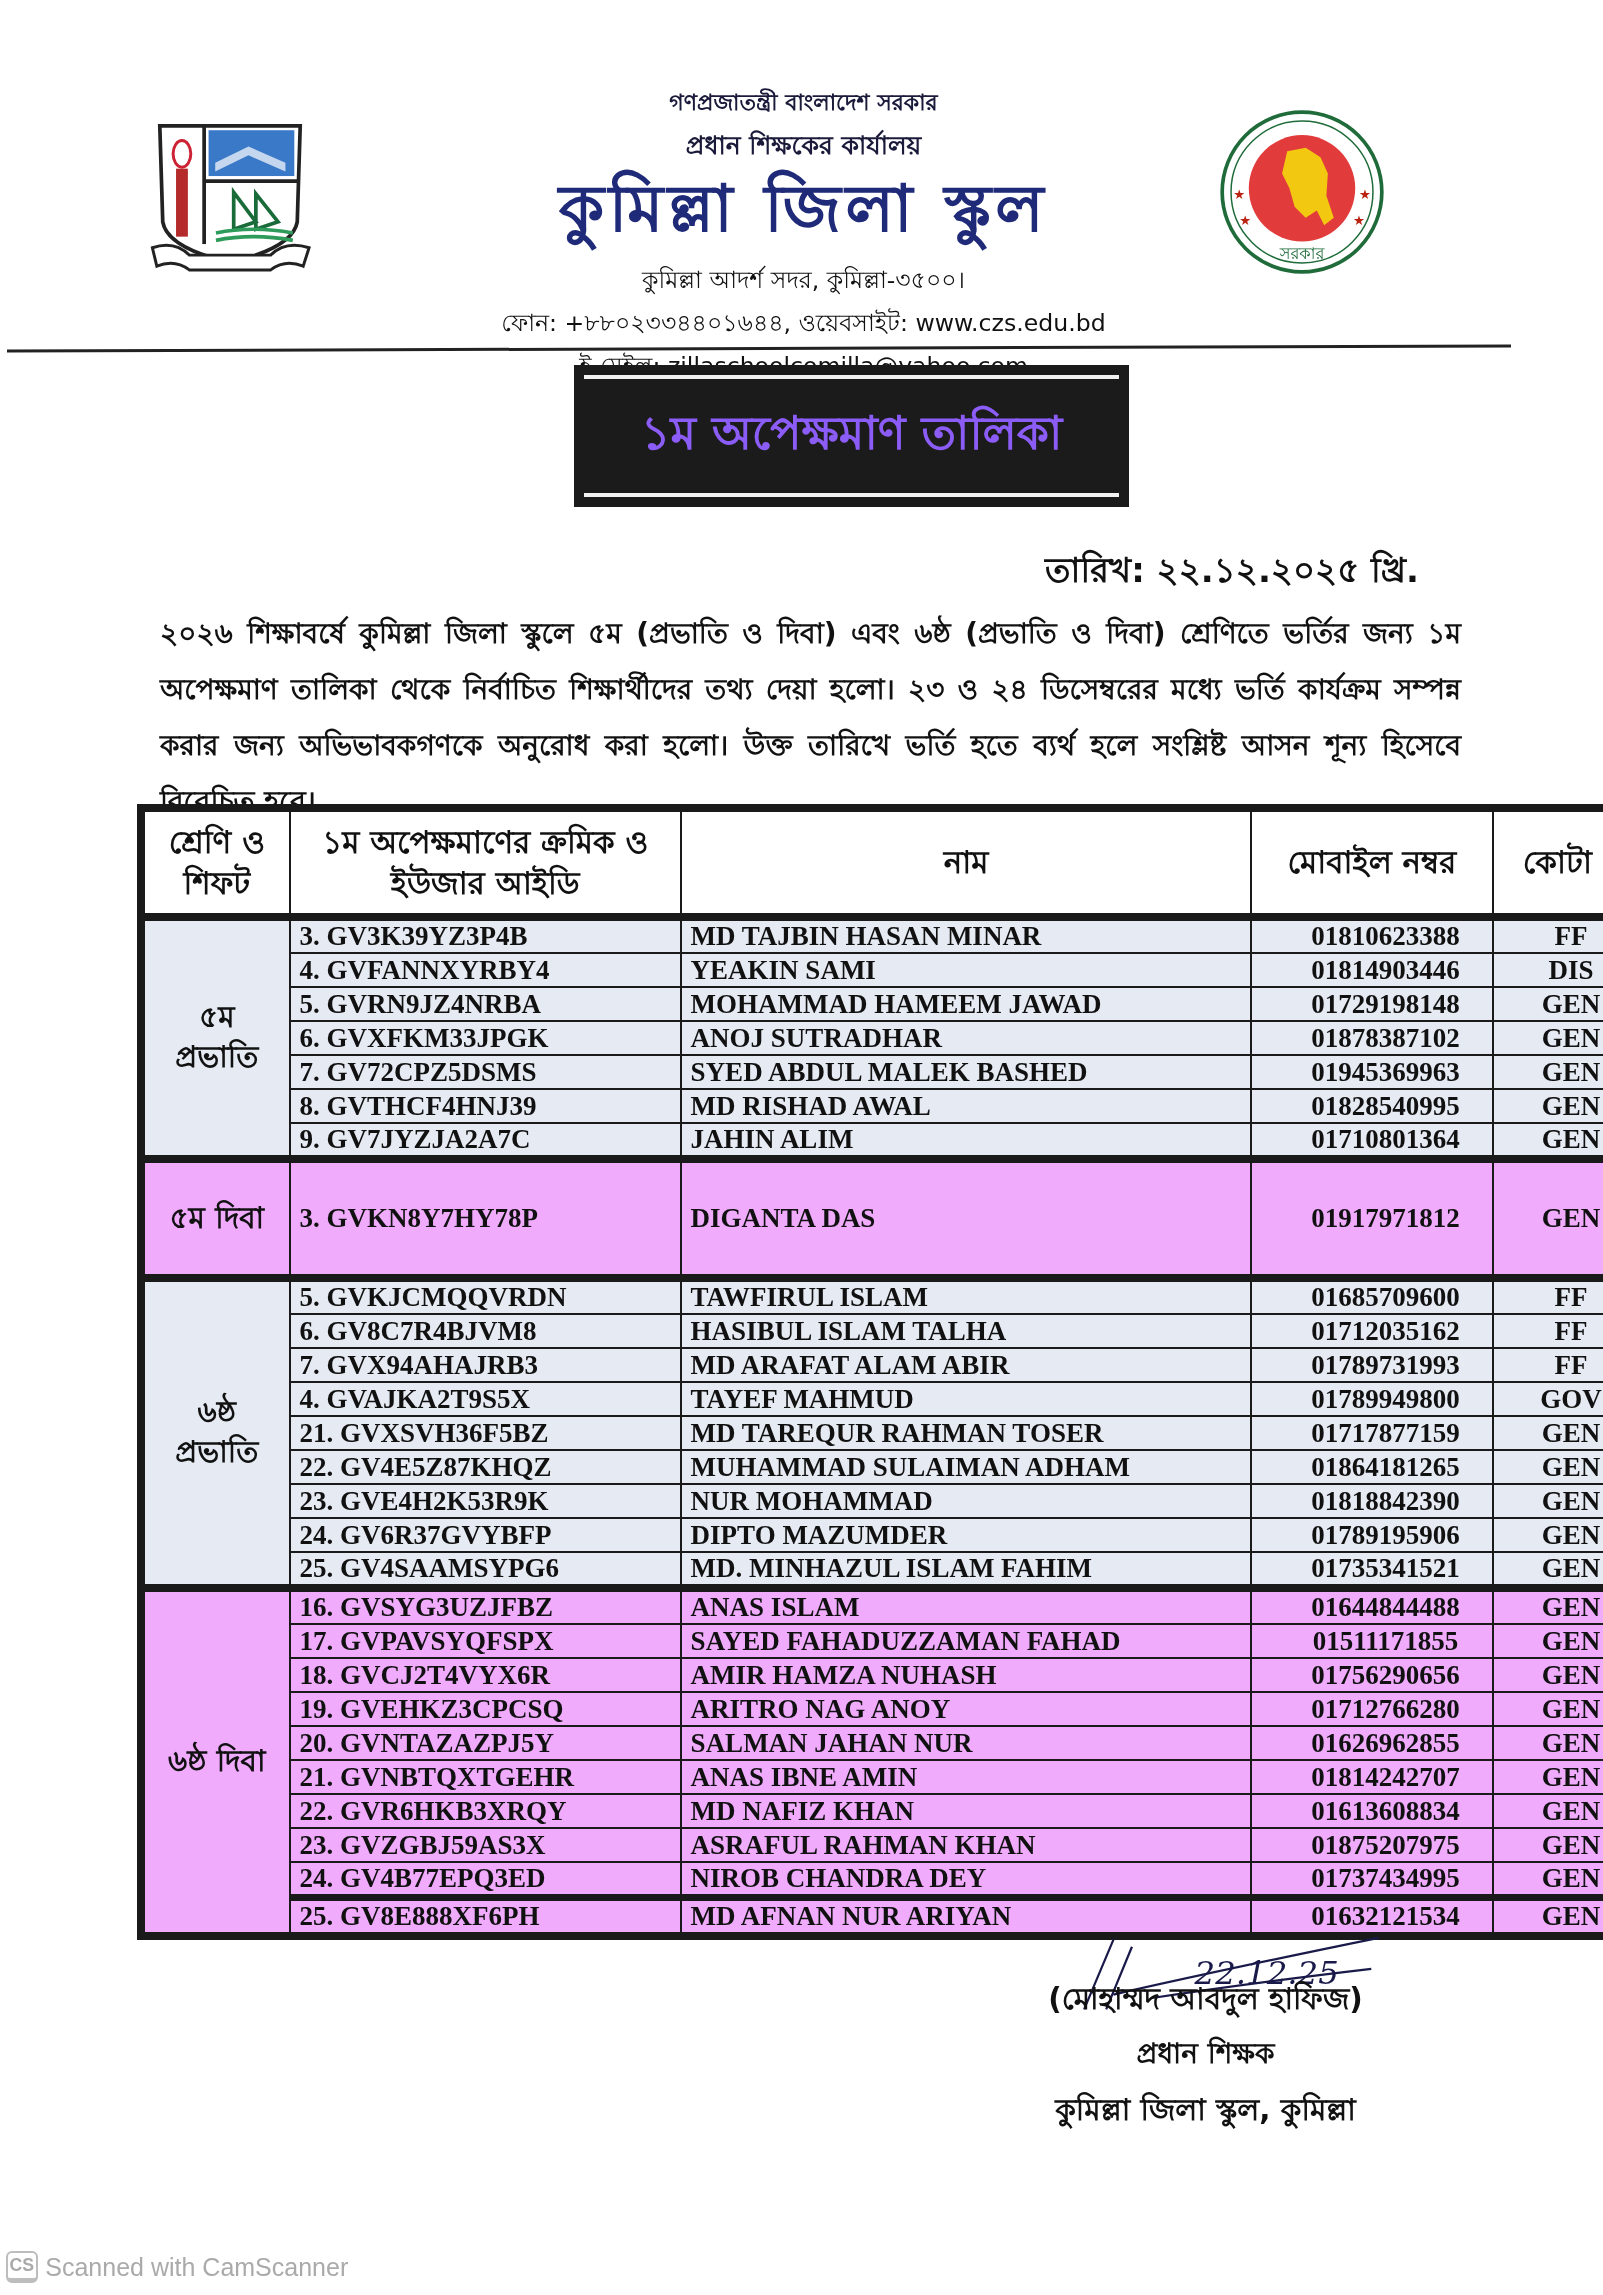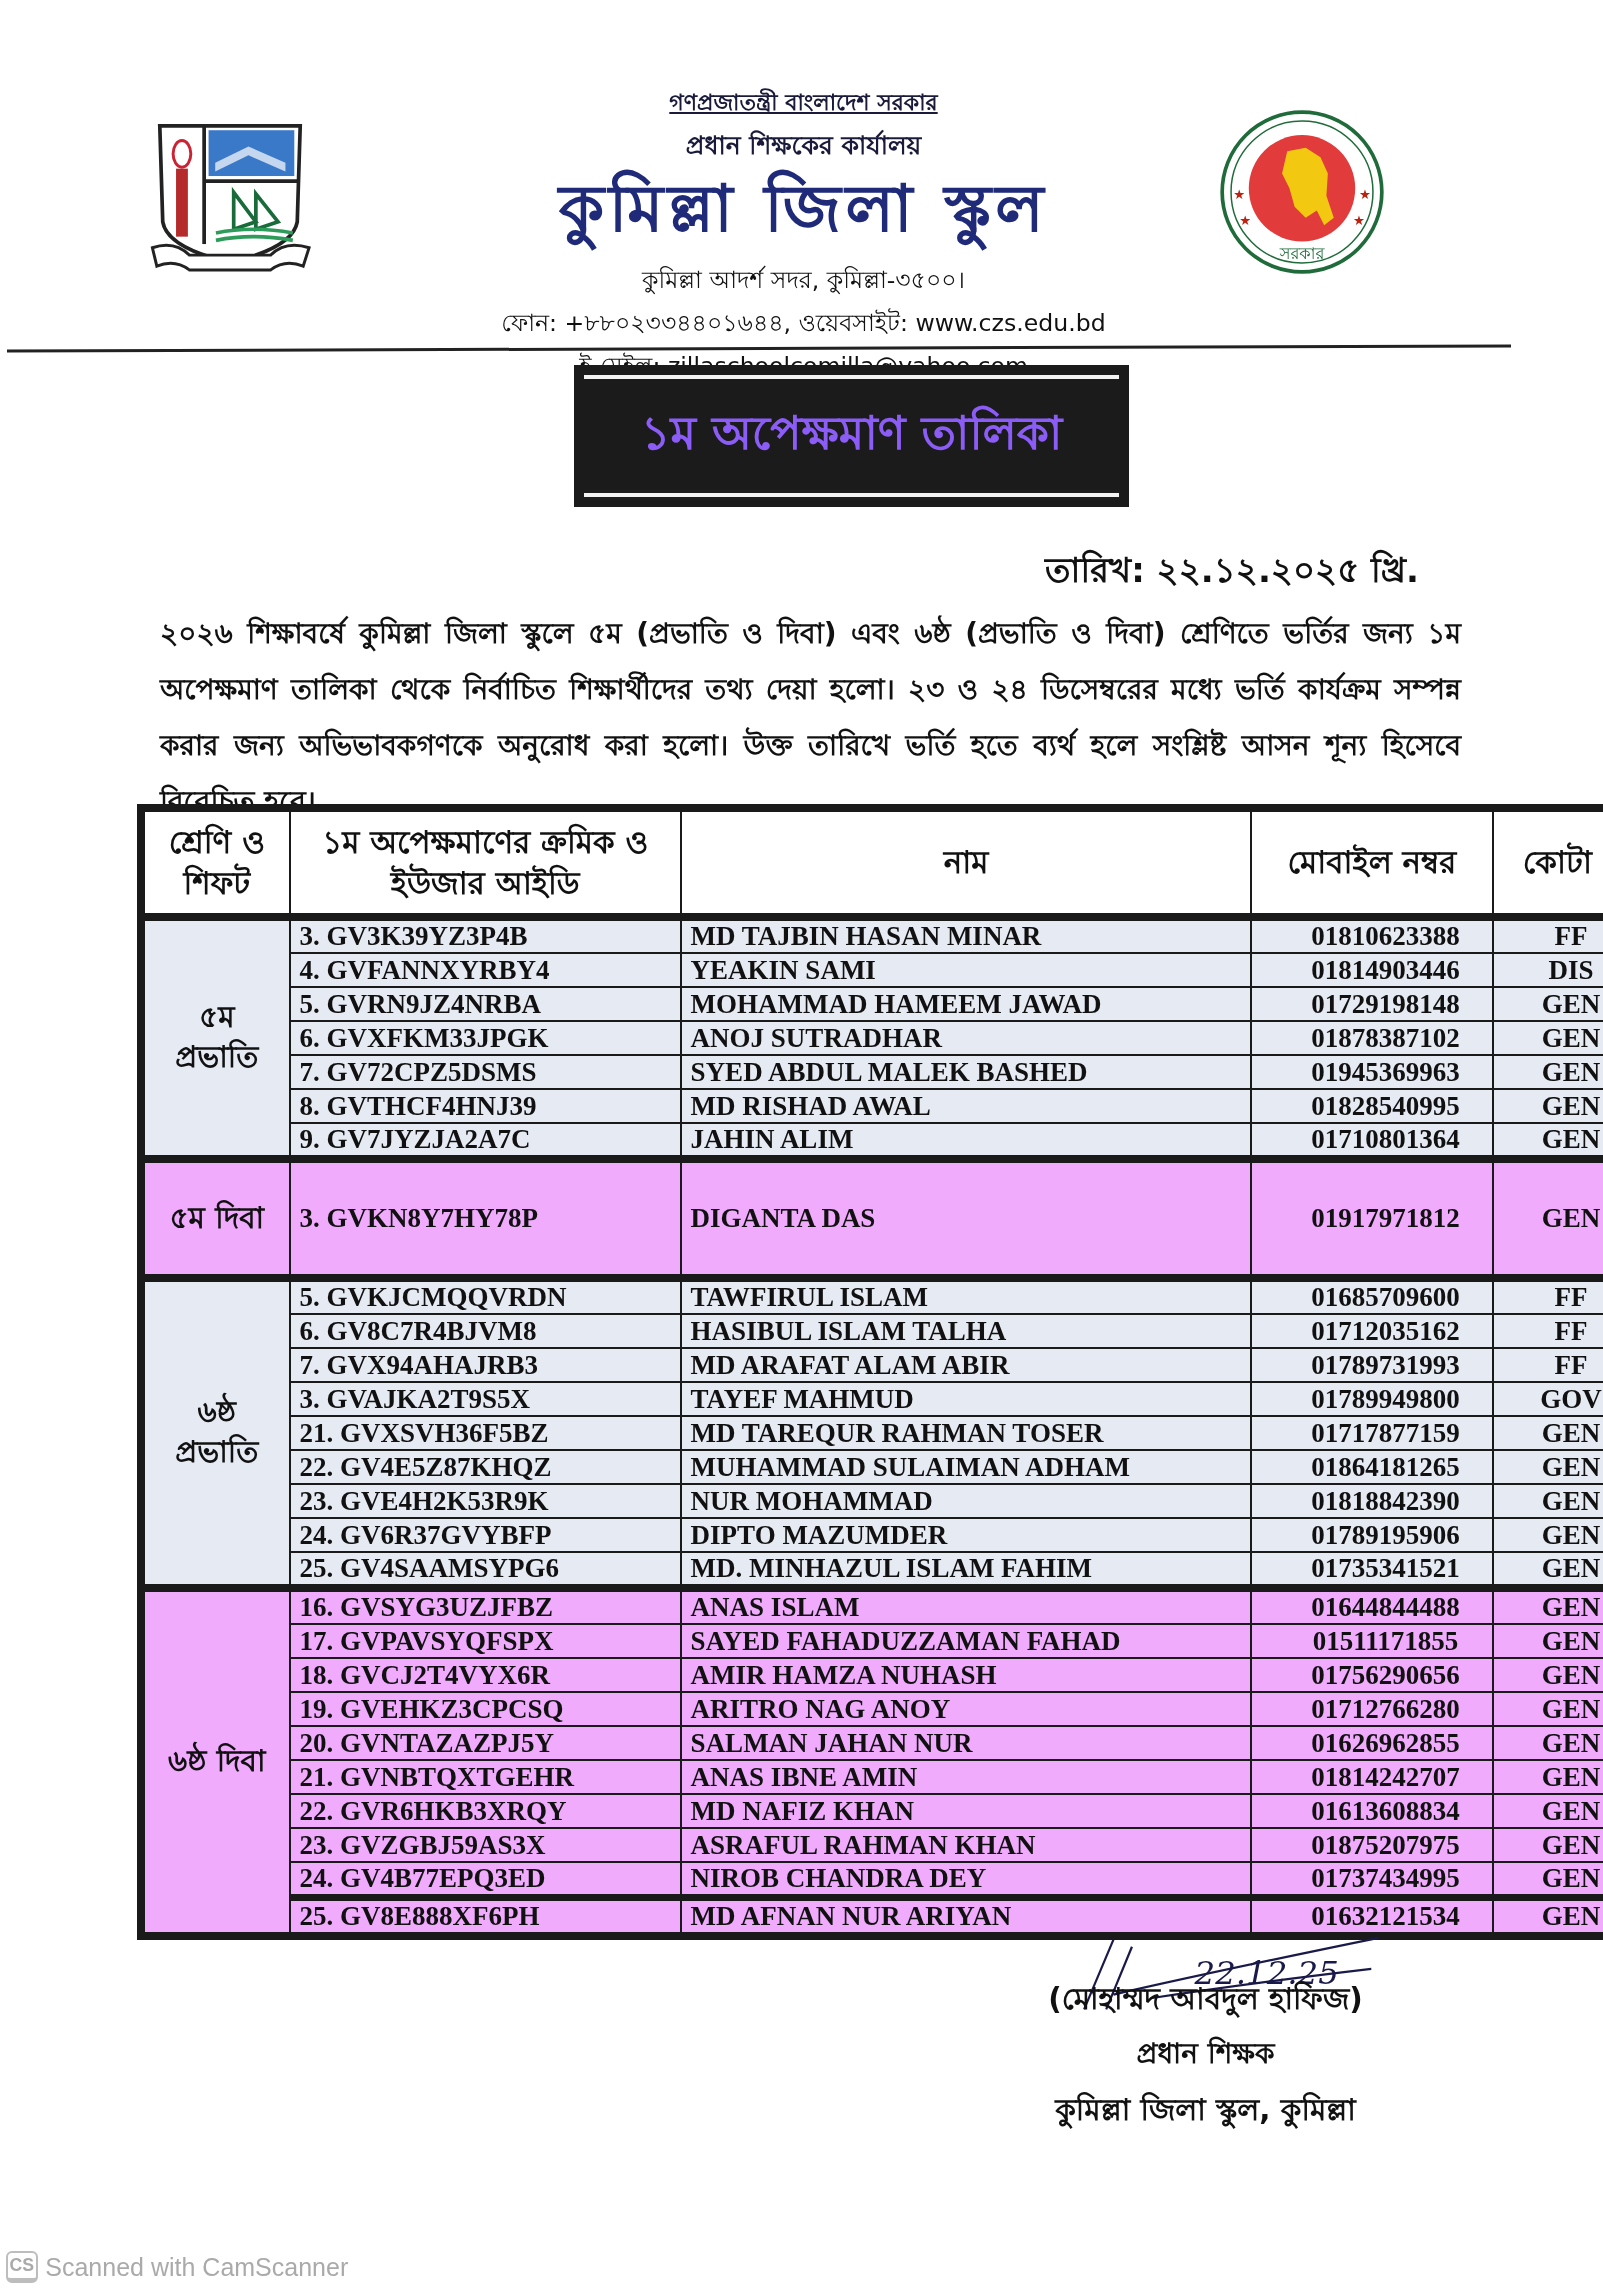--- a/index.html
+++ b/index.html
@@ -4,21 +4,21 @@
   <style>
     * { box-sizing: border-box; margin: 0; padding: 0; }
     html, body { width: 1603px; height: 2295px; background: #ffffff; }
     body { position: relative; font-family: "DejaVu Sans", sans-serif; color: #111; overflow: hidden; }
 
     
     .letterhead { position: absolute; left: 0; top: 0; width: 1603px; height: 354px; }
     .logo-school { position: absolute; left: 145px; top: 111px; width: 170px; height: 170px; }
     .logo-govt { position: absolute; left: 1217px; top: 107px; width: 170px; height: 170px; }
     .head-text { position: absolute; left: 383px; top: 85px; width: 841px; text-align: center; }
-    .head-line1 { font-size: 22px; font-weight: bold; color: #1a1a3a; margin-bottom: 4.4px; text-decoration: underline; }
+    .head-line1 { font-size: 22px; font-weight: bold; color: #1a1a3a; margin-bottom: 4.4px; }
     .head-line2 { font-size: 25px; font-weight: bold; color: #1a1a3a; margin-bottom: 2.9px; }
     .school-name { font-size: 65px; font-weight: bold; color: #1f2a78; letter-spacing: 4.4px; line-height: 1.15; }
     .head-addr { font-size: 23.6px; color: #111; margin-top: 15px; text-align: center; }
     .head-contact { font-size: 23.6px; color: #111; margin-top: 4px; }
     .head-email { font-size: 23.6px; color: #111; margin-top: 4.4px; }
     .head-rule { position: absolute; left: 7.4px; top: 347px; width: 1504px; height: 2.9px; background: #222; transform: rotate(-0.2deg); }
 
     
     .title-box { position: absolute; left: 574px; top: 365px; width: 555px; height: 142px; background: #1b1b1b; padding: 10.3px; }
     .title-inner { width: 100%; height: 100%; border-top: 4.4px solid #f2f2f2; border-bottom: 4.4px solid #f2f2f2; display: flex; align-items: center; justify-content: center; }
@@ -193,21 +193,21 @@
           <td class="phone">01712035162</td>
           <td class="quota">FF</td>
         </tr>
         <tr>
           <td>7. GVX94AHAJRB3</td>
           <td>MD ARAFAT ALAM ABIR</td>
           <td class="phone">01789731993</td>
           <td class="quota">FF</td>
         </tr>
         <tr>
-          <td>3. GVAJKA2T9S5X</td>
+          <td>4. GVAJKA2T9S5X</td>
           <td>TAYEF MAHMUD</td>
           <td class="phone">01789949800</td>
           <td class="quota">GOV</td>
         </tr>
         <tr>
           <td>21. GVXSVH36F5BZ</td>
           <td>MD TAREQUR RAHMAN TOSER</td>
           <td class="phone">01717877159</td>
           <td class="quota">GEN</td>
         </tr>

